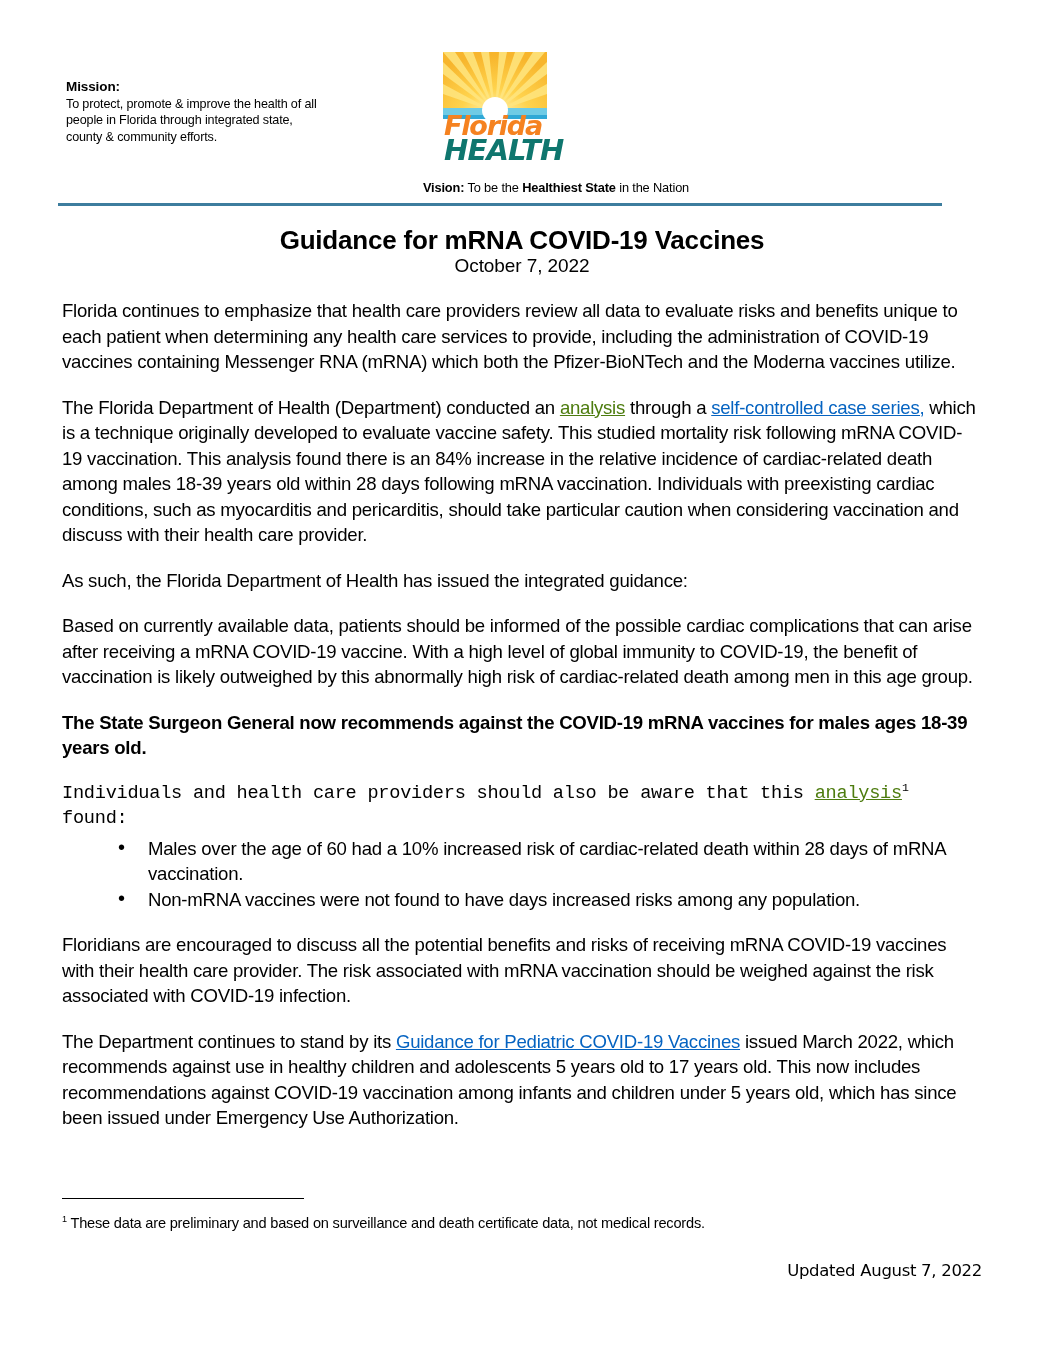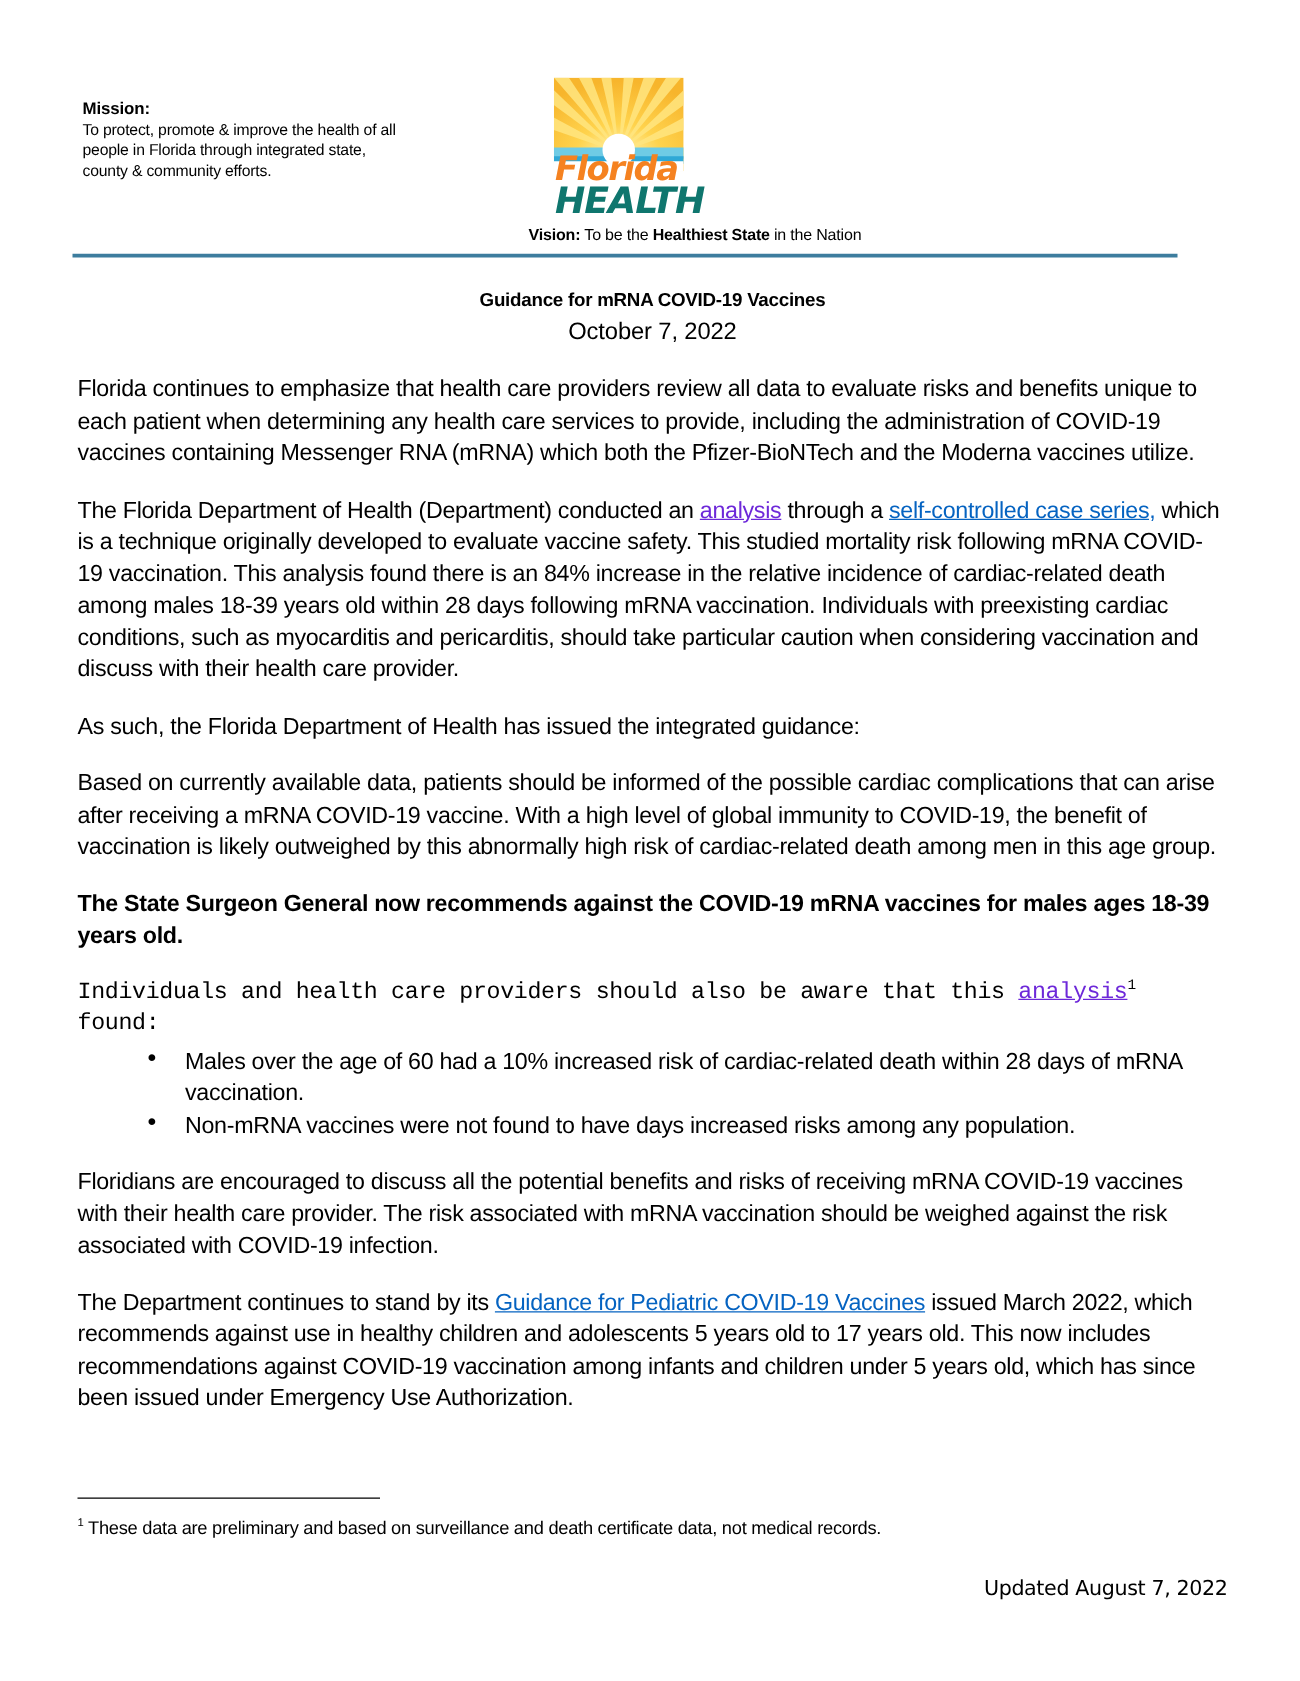--- a/index.html
+++ b/index.html
@@ -45,21 +45,21 @@
   .mission-text {
     font-size: 12.6px;
     line-height: 16.4px;
     letter-spacing: -0.15px;
   }
 
   
   .logo {
     position: absolute;
     left: 443px;
-    top: 62px;
+    top: 52px;
     width: 104px;
     height: 112px;
   }
   .logo-sun-box {
     position: absolute;
     left: 0;
     top: 0;
     width: 104px;
     height: 75px;
     overflow: hidden;
@@ -140,21 +140,21 @@
   
   .content {
     position: absolute;
     left: 62px;
     top: 228px;
     width: 920px;
   }
   .doc-title {
     text-align: center;
     font-weight: bold;
-    font-size: 15px;
+    font-size: 26px;
     line-height: 25px;
     letter-spacing: -0.2px;
   }
   .doc-date {
     text-align: center;
     font-size: 19px;
     line-height: 25px;
     letter-spacing: -0.1px;
     margin-bottom: 20px;
   }
@@ -168,21 +168,21 @@
   p.body-text.bold {
     font-weight: bold;
   }
   p.tight { margin-bottom: 4px; font-family: Liberation Mono, monospace; }
 
   a.link-blue {
     color: #0563C1;
     text-decoration: underline;
   }
   a.link-purple {
-    color: #6d28d9;
+    color: #4d7c0f;
     text-decoration: underline;
   }
   sup {
     font-size: 0.62em;
     vertical-align: super;
     line-height: 0;
   }
 
   ul.bullets {
     margin: 0 0 20px 0;

